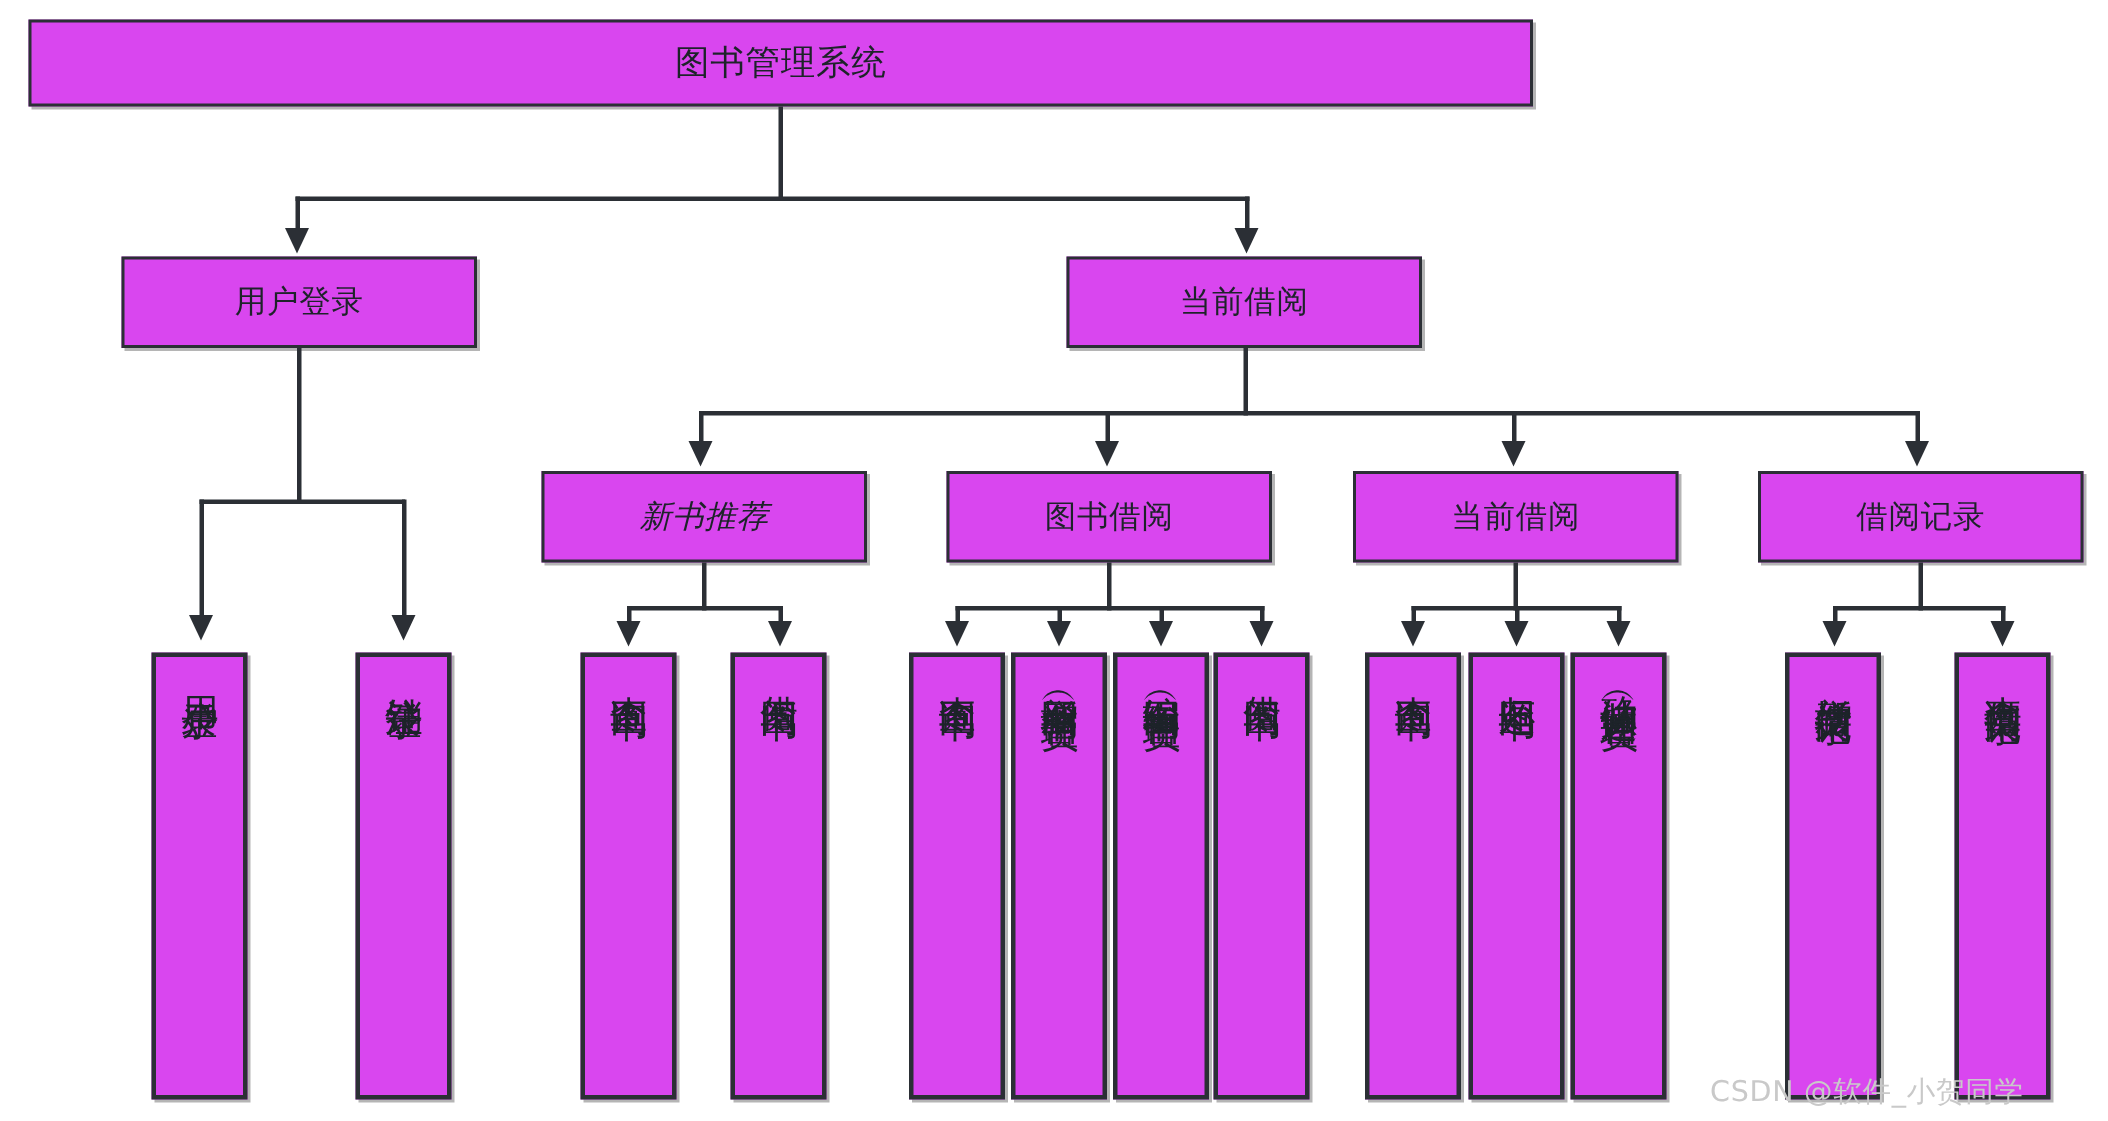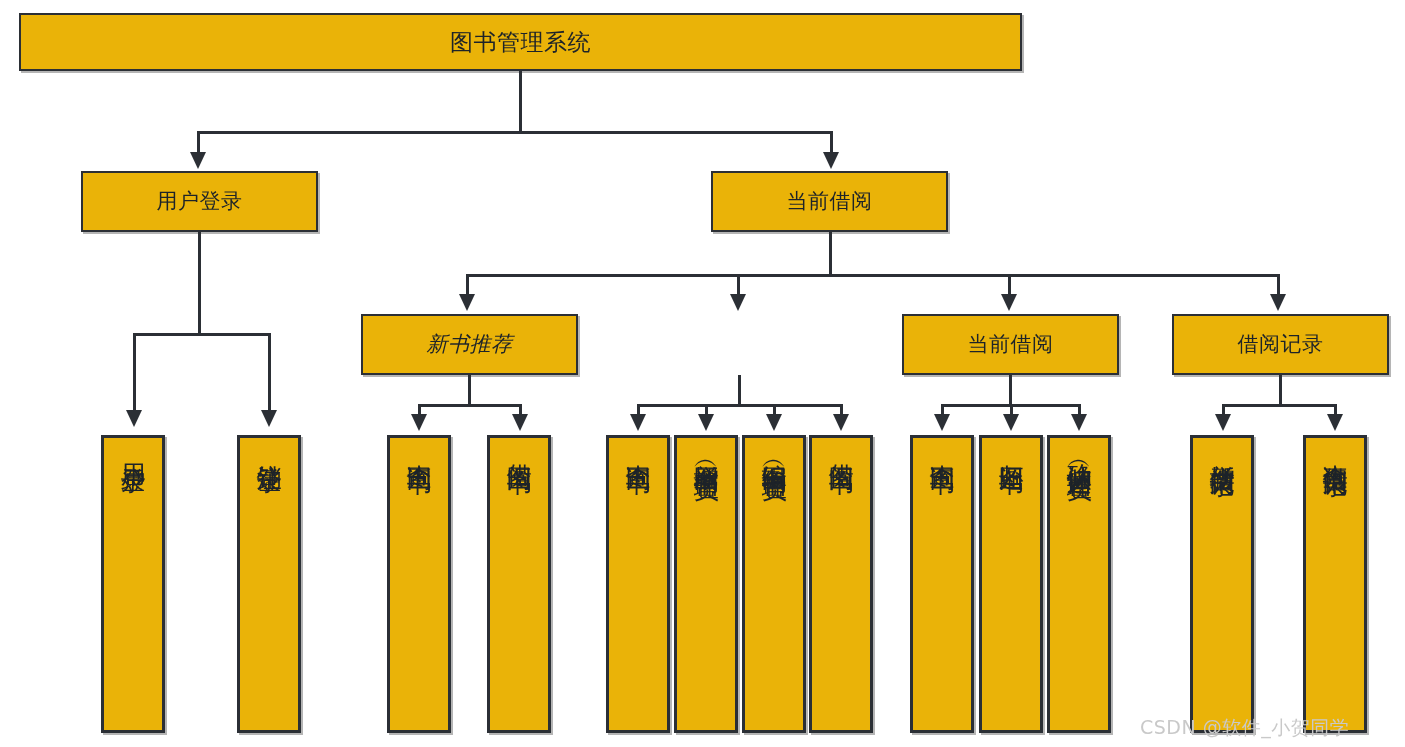--- a/index.html
+++ b/index.html
@@ -11,21 +11,21 @@
     position:relative;
     width:1405px;
     height:747px;
     background:#ffffff;
     overflow:hidden;
   }
   
   .node{
     position:absolute;
     box-sizing:border-box;
-    background:#eab308;
+    background:#d946ef;
     border:2px solid #2b2f35;
     box-shadow:2px 2px 0 0 rgba(120,120,120,0.55);
     display:flex;
     align-items:center;
     justify-content:center;
     text-align:center;
   }
   .node .label{
     font-size:21px;
     line-height:1.15;
@@ -113,20 +113,23 @@
   <div class="conn vline" style="left:737px;top:274px;height:25px;"></div>
   <div class="arrow" style="left:730px;top:294px;"></div>
   <div class="conn vline" style="left:1008px;top:274px;height:25px;"></div>
   <div class="arrow" style="left:1001px;top:294px;"></div>
   <div class="conn vline" style="left:1277px;top:274px;height:25px;"></div>
   <div class="arrow" style="left:1270px;top:294px;"></div>
 
   <div class="node" style="left:361px;top:314px;width:217px;height:61px;font-style:italic;">
     <span class="label">新书推荐</span>
   </div>
+  <div class="node" style="left:631px;top:314px;width:217px;height:61px;">
+    <span class="label">图书借阅</span>
+  </div>
   <div class="node" style="left:902px;top:314px;width:217px;height:61px;">
     <span class="label">当前借阅</span>
   </div>
   <div class="node" style="left:1172px;top:314px;width:217px;height:61px;">
     <span class="label">借阅记录</span>
   </div>
 
   <div class="conn vline" style="left:468px;top:375px;height:32px;"></div>
   <div class="conn hline" style="left:418px;top:404px;width:104px;"></div>
   <div class="conn vline" style="left:418px;top:404px;height:14px;"></div>

